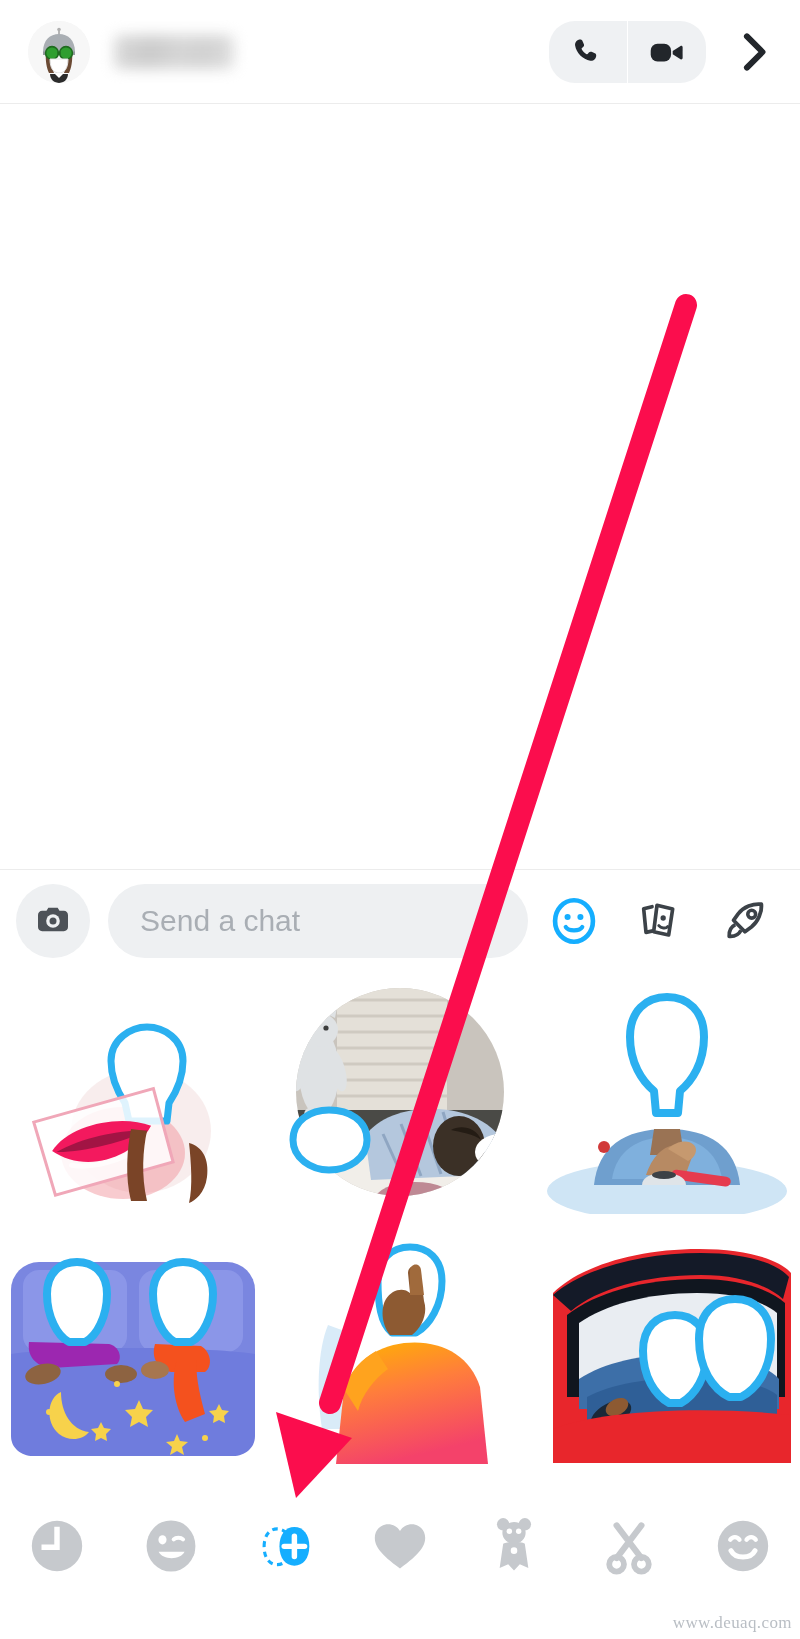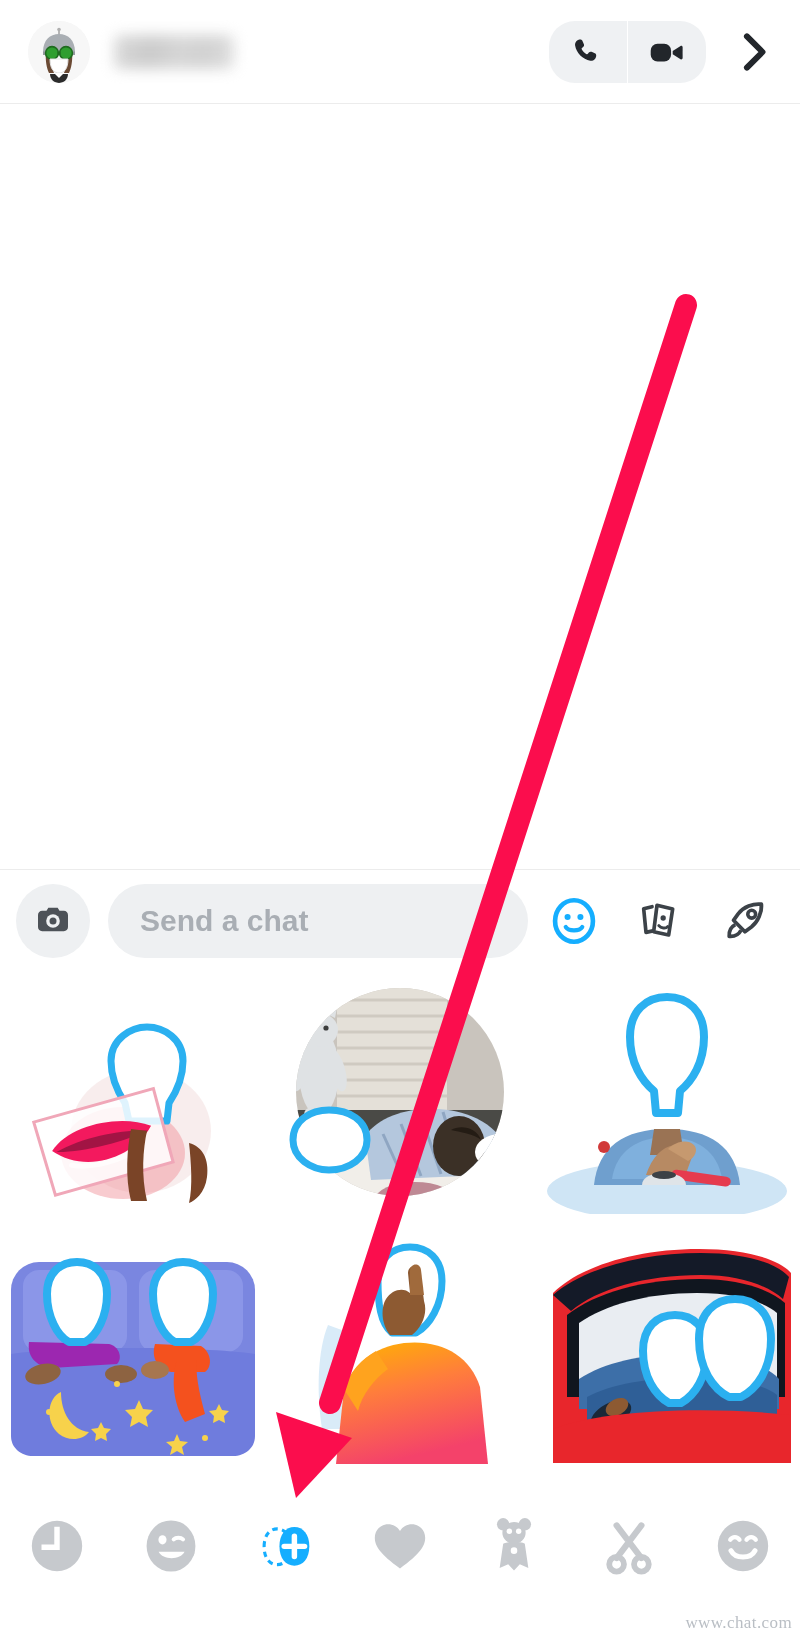--- a/index.html
+++ b/index.html
@@ -70,21 +70,21 @@
     width:74px;height:74px;border-radius:50%;background:#eef0f2;
     margin-left:16px;flex:0 0 auto;
     display:flex;align-items:center;justify-content:center;
   }
   .chat-field{
     flex:1 1 auto;height:74px;border-radius:37px;background:#eef0f2;
     margin-left:18px;margin-right:18px;max-width:420px;
     display:flex;align-items:center;position:relative;
   }
   .chat-field .ph{
-    margin-left:32px;color:#a9aeb4;font-size:30px;font-weight:700;
+    margin-left:32px;color:#a9aeb4;font-size:30px;font-weight:400;
   }
   .mic{position:absolute;right:26px;top:50%;transform:translateY(-50%);}
   .input-icons{display:flex;align-items:center;gap:30px;margin-right:26px;flex:0 0 auto;}
   .input-icon{width:56px;height:56px;display:flex;align-items:center;justify-content:center;}
 
   
   .sticker-grid{
     position:absolute;left:0;top:971px;width:800px;height:500px;
     display:grid;grid-template-columns:repeat(3,1fr);grid-template-rows:repeat(2,1fr);
     background:#fff;
@@ -442,20 +442,20 @@
     <div class="tab">
       <svg width="62" height="62" viewBox="0 0 32 32">
         <circle cx="16" cy="16" r="13" fill="#C6C9CD"></circle>
         <path d="M9.4 12.8 C10.6 11 13 11 14.2 12.8" stroke="#ffffff" stroke-width="2.2" fill="none" stroke-linecap="round"></path>
         <path d="M17.8 12.8 C19 11 21.4 11 22.6 12.8" stroke="#ffffff" stroke-width="2.2" fill="none" stroke-linecap="round"></path>
         <path d="M9.8 18.4 C12 22.8 20 22.8 22.2 18.4" stroke="#ffffff" stroke-width="2.6" fill="none" stroke-linecap="round"></path>
       </svg>
     </div>
   </div>
 
-  <div class="watermark">www.chat.com</div>
+  <div class="watermark">www.deuaq.com</div>
 
   <svg class="annotation" viewBox="0 0 800 1639">
     <path d="M686 305 L330 1403" stroke="#FB0D4D" stroke-width="22" fill="none" stroke-linecap="round"></path>
     <path d="M296 1498 L276 1412 L352 1438 Z" fill="#FB0D4D"></path>
   </svg>
 
 </div>
 
 </body></html>

